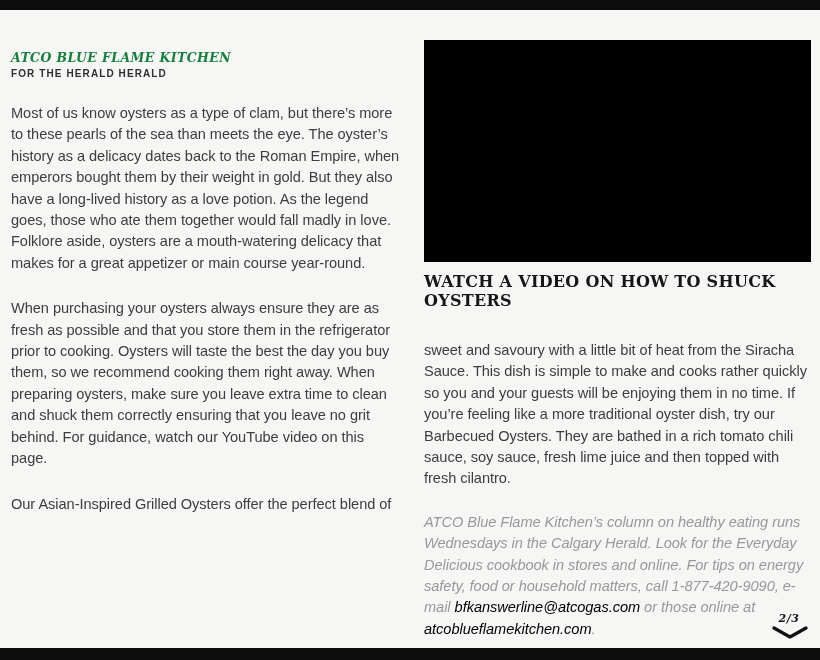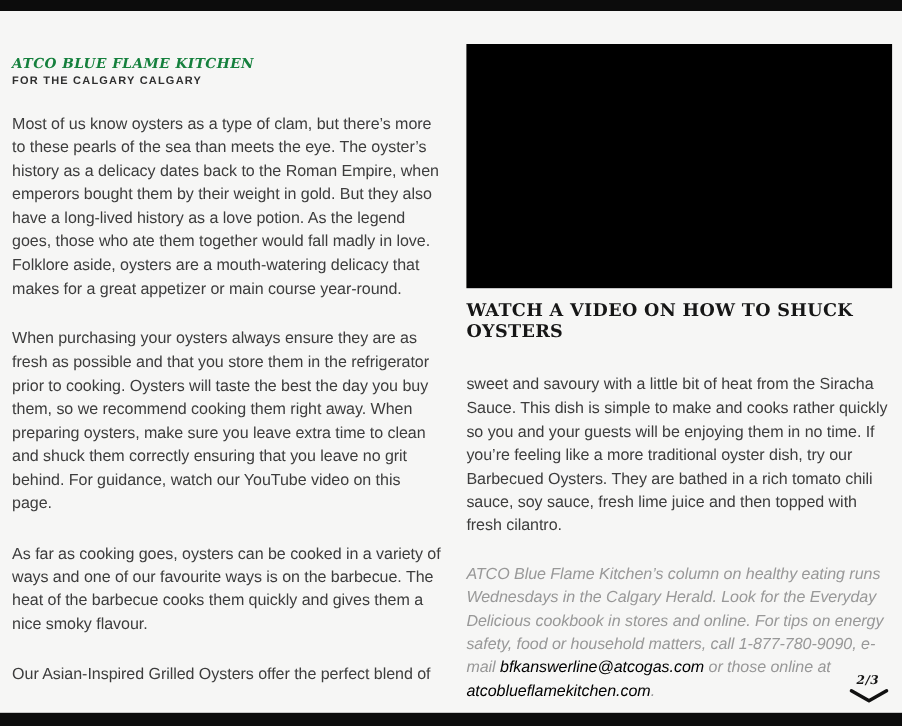--- a/index.html
+++ b/index.html
@@ -88,32 +88,31 @@
   }
   .pager-chevron { display: block; margin: 0 auto; }
 </style>
 </head>
 <body>
 
 <div class="edge-bar top"></div>
 
 <div class="col-left">
   <div class="kicker">ATCO BLUE FLAME KITCHEN</div>
-  <div class="subkicker">FOR THE CALGARY CALGARY</div>
+  <div class="subkicker">FOR THE HERALD HERALD</div>
   <p class="body-par">Most of us know oysters as a type of clam, but there’s more to these pearls of the sea than meets the eye. The oyster’s history as a delicacy dates back to the Roman Empire, when emperors bought them by their weight in gold. But they also have a long-lived history as a love potion. As the legend goes, those who ate them together would fall madly in love. Folklore aside, oysters are a mouth-watering delicacy that makes for a great appetizer or main course year-round.</p>
   <p class="body-par">When purchasing your oysters always ensure they are as fresh as possible and that you store them in the refrigerator prior to cooking. Oysters will taste the best the day you buy them, so we recommend cooking them right away. When preparing oysters, make sure you leave extra time to clean and shuck them correctly ensuring that you leave no grit behind. For guidance, watch our YouTube video on this page.</p>
-  <p class="body-par">As far as cooking goes, oysters can be cooked in a variety of ways and one of our favourite ways is on the barbecue. The heat of the barbecue cooks them quickly and gives them a nice smoky flavour.</p>
   <p class="body-par">Our Asian-Inspired Grilled Oysters offer the perfect blend of</p>
 </div>
 
 <div class="col-right">
   <div class="video-frame"></div>
   <div class="video-caption">WATCH A VIDEO ON HOW TO SHUCK OYSTERS</div>
   <p class="right-par">sweet and savoury with a little bit of heat from the Siracha Sauce. This dish is simple to make and cooks rather quickly so you and your guests will be enjoying them in no time. If you’re feeling like a more traditional oyster dish, try our Barbecued Oysters. They are bathed in a rich tomato chili sauce, soy sauce, fresh lime juice and then topped with fresh cilantro.</p>
-  <p class="closing-par"><span>ATCO Blue Flame Kitchen’s column on healthy eating runs Wednesdays in the Calgary Herald. Look for the Everyday Delicious cookbook in stores and online. For tips on energy safety, food or household matters, call 1-877-780-9090, e-mail </span><a>bfkanswerline@atcogas.com</a><span> or those online at </span><a>atcoblueflamekitchen.com</a><span>.</span></p>
+  <p class="closing-par"><span>ATCO Blue Flame Kitchen’s column on healthy eating runs Wednesdays in the Calgary Herald. Look for the Everyday Delicious cookbook in stores and online. For tips on energy safety, food or household matters, call 1-877-420-9090, e-mail </span><a>bfkanswerline@atcogas.com</a><span> or those online at </span><a>atcoblueflamekitchen.com</a><span>.</span></p>
 </div>
 
 <div class="pager">
   <div class="pager-label">2/3</div>
   <svg class="pager-chevron" width="36" height="13" viewBox="0 0 36 13">
     <polyline points="2,2 18,11 34,2" fill="none" stroke="#111111" stroke-width="3.2" stroke-linecap="round" stroke-linejoin="round"></polyline>
   </svg>
 </div>
 
 <div class="edge-bar bottom"></div>

